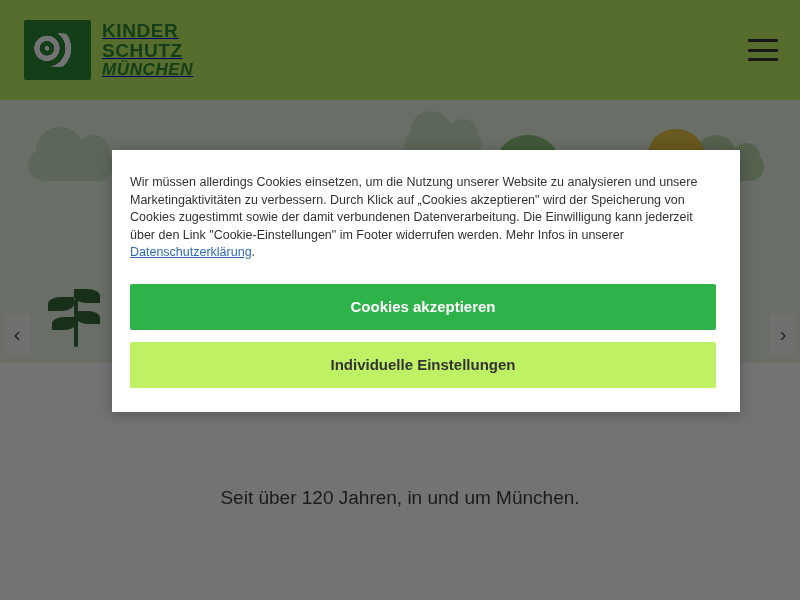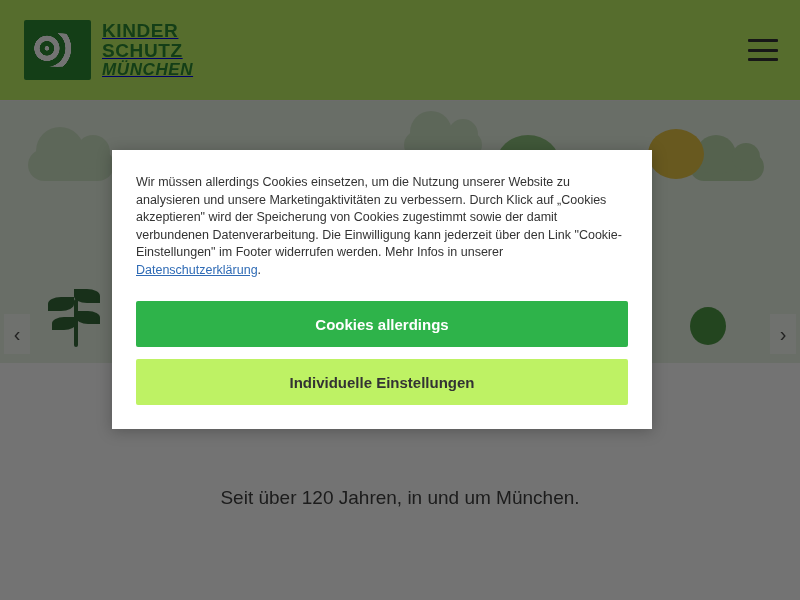--- a/index.html
+++ b/index.html
@@ -109,23 +109,23 @@
   }
   .content p.second { margin-top: 24px; }
 
   
   .dim {
     position: absolute; inset: 0; background: rgba(0,0,0,0.55); z-index: 50;
   }
 
   
   .cookie {
-    position: absolute; left: 112px; top: 150px; width: 540px;
+    position: absolute; left: 112px; top: 150px; width: 628px;
     background: #ffffff; z-index: 60;
-    padding: 24px 24px 24px 24px;
+    padding: 24px 24px 24px 18px;
     box-shadow: 0 2px 14px rgba(0,0,0,0.25);
   }
   .cookie-text {
     color: #333333; font-size: 12.5px; line-height: 17.5px; text-align: left;
     margin-bottom: 22px;
   }
   .cookie-text a { color: #2f6bb5; text-decoration: underline; }
   .btn {
     display: block; width: 100%; height: 46px; border: none;
     font-size: 15px; font-weight: bold; cursor: pointer;
@@ -181,17 +181,17 @@
   <div class="content">
     <p class="second">Seit über 120 Jahren, in und um München.</p>
   </div>
 
   <div class="dim"></div>
 
   <div class="cookie" role="dialog">
     <div class="cookie-text">
       <span>Wir müssen allerdings Cookies einsetzen, um die Nutzung unserer Website zu analysieren und unsere Marketingaktivitäten zu verbessern. Durch Klick auf „Cookies akzeptieren" wird der Speicherung von Cookies zugestimmt sowie der damit verbundenen Datenverarbeitung. Die Einwilligung kann jederzeit über den Link "Cookie-Einstellungen" im Footer widerrufen werden. Mehr Infos in unserer </span><a href="#">Datenschutzerklärung</a><span>.</span>
     </div>
-    <button class="btn btn-accept">Cookies allerdings</button>
+    <button class="btn btn-accept">Cookies akzeptieren</button>
     <button class="btn btn-settings">Individuelle Einstellungen</button>
   </div>
 
 </div>
 
 </body></html>

